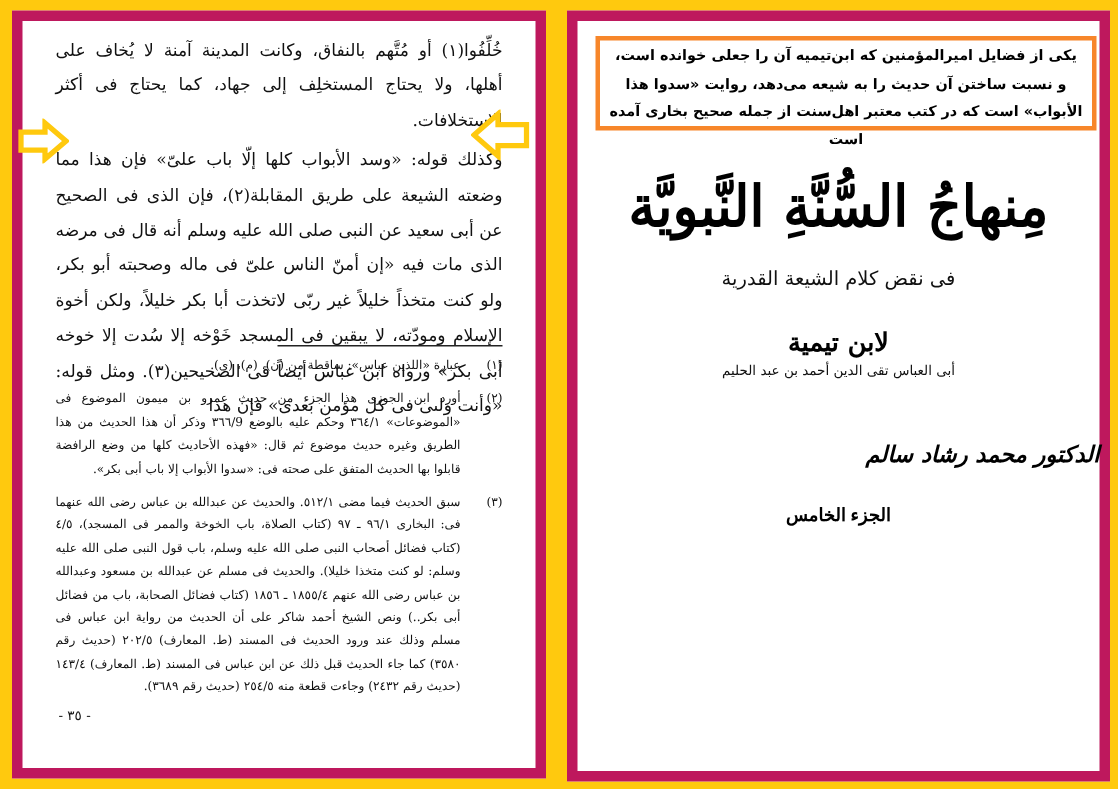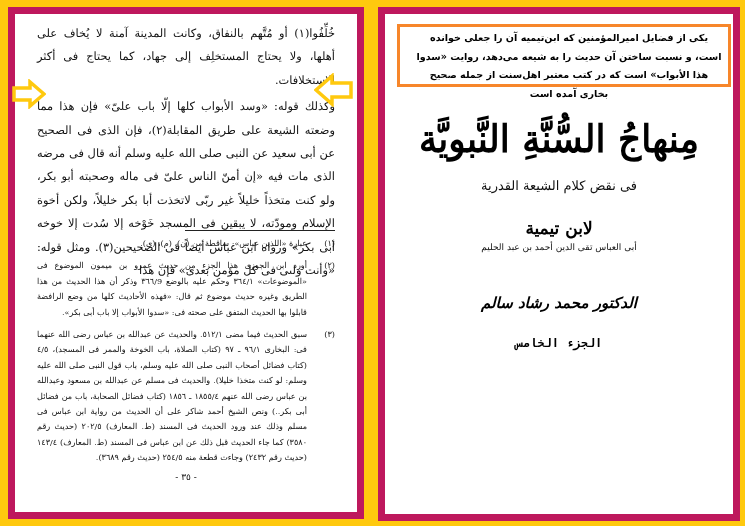--- a/index.html
+++ b/index.html
@@ -41,45 +41,46 @@
     font-size: 8.1px;
     line-height: 15.4px;
   }
   .fn { display: flex; flex-direction: row; margin-bottom: 7px; }
   .fn-num { width: 28px; flex: 0 0 28px; text-align: right; }
   .fn-body { flex: 1; text-align: justify; text-align-last: right; }
 
   #page-number {
     position: absolute;
     top: 458px; left: 0; right: 0;
-    text-align: center;
+    text-align: left;
     font-size: 9px;
     direction: rtl;
     color: #111;
+    padding-left: 24px;
   }
 
   
   .arrow { position: absolute; }
   #arrow-left-pointing { left: 314px; top: 73px; width: 40px; height: 34px; }
   #arrow-right-pointing { left: 12px; top: 79px; width: 34px; height: 30px; }
 
   
   #annotation-box {
     position: absolute;
     left: 12px; top: 10px;
     width: 334px; height: 63px;
     border: 3px solid #F7862A;
     background: #ffffff;
     direction: rtl;
     text-align: center;
     font-family: "DejaVu Sans", sans-serif;
     font-weight: bold;
     font-size: 9.6px;
     line-height: 18.5px;
-    padding: 2px 6px 0 16px;
+    padding: 2px 6px 0 6px;
     color: #000;
   }
   #book-title {
     position: absolute;
     top: 88px; left: 0; right: 0;
     text-align: center;
     direction: rtl;
     font-family: "DejaVu Serif", serif;
     font-weight: bold;
     font-size: 36px;
@@ -118,33 +119,33 @@
     top: 264px; left: 0; right: 0;
     text-align: center;
     direction: rtl;
     font-size: 11px;
     letter-spacing: 2px;
     color: #111;
   }
   #editor-name {
     position: absolute;
     top: 280px; left: 0; right: 0;
-    text-align: center;
+    text-align: right;
     direction: rtl;
     font-weight: bold;
     font-style: italic;
     font-size: 15px;
     color: #000;
   }
   #volume-label {
     position: absolute;
     top: 322px; left: 0; right: 0;
     text-align: center;
     direction: rtl;
-    font-family: Liberation Mono, monospace;
+    font-family: Liberation Serif, serif;
     font-weight: bold;
     font-size: 12px;
     letter-spacing: 1px;
     color: #000;
   }
 </style>
 </head>
 <body>
 
 <div class="page" id="page-left">

